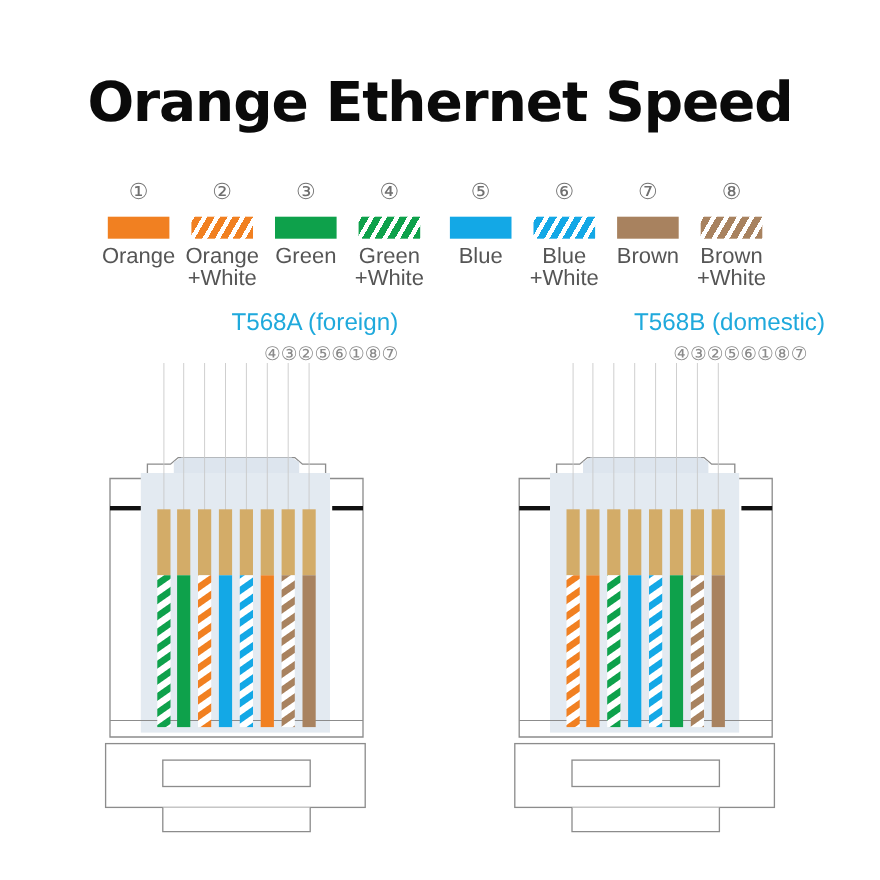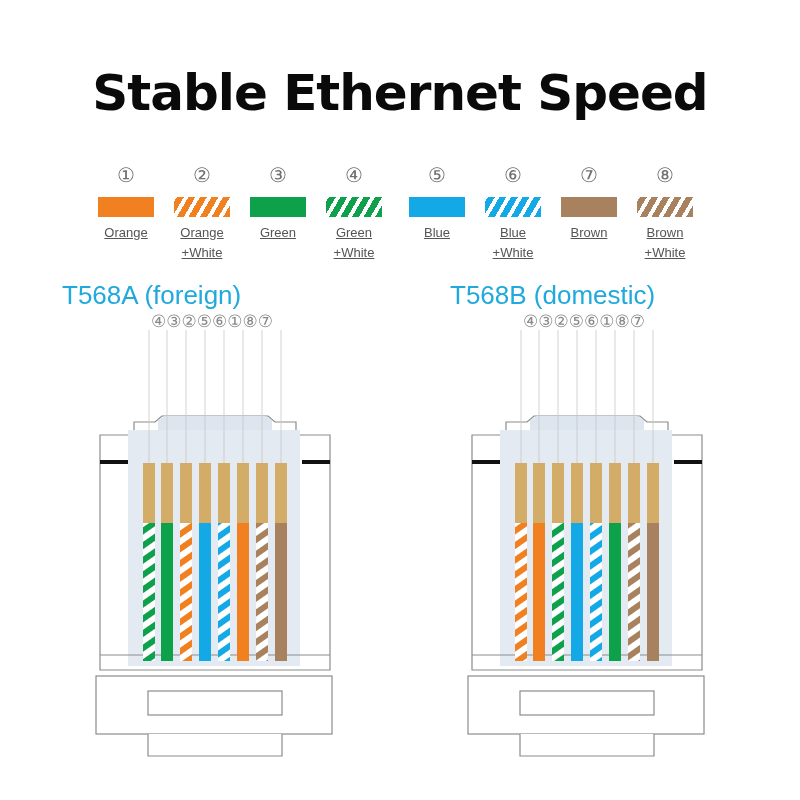--- a/index.html
+++ b/index.html
@@ -4,31 +4,31 @@
 <style>
   html, body { margin: 0; padding: 0; background: #ffffff; }
   body { width: 800px; height: 800px; position: relative; overflow: hidden;
          font-family: "Liberation Sans", sans-serif; }
   .title { position: absolute; left: 0; top: 64px; width: 800px; text-align: center;
            font-family: "DejaVu Sans", sans-serif; font-weight: bold; font-size: 50px;
            letter-spacing: -1px; color: #0a0a0a; }
   .legend-item { position: absolute; top: 163px; width: 80px; text-align: center; }
   .legend-num { font-size: 20px; color: #707070; line-height: 24px; height: 26px; }
   .legend-swatch { width: 56px; height: 20px; margin: 8px auto 0 auto; }
-  .legend-label { margin-top: 6px; font-size: 13px; color: #555555; line-height: 20px; white-space: pre-line; text-decoration: underline; }
-  .std-title { position: absolute; top: 280px; width: 300px; text-align: left;
-               font-size: 26px; color: #1fa9dc; }
-  .std-order { position: absolute; top: 311px; width: 300px; text-align: center;
+  .legend-label { margin-top: 6px; font-size: 20px; color: #555555; line-height: 20px; white-space: pre-line; }
+  .std-title { position: absolute; top: 280px; width: 300px; text-align: right;
+               font-size: 22px; color: #1fa9dc; }
+  .std-order { position: absolute; top: 311px; width: 300px; text-align: right;
                font-size: 17px; color: #8a8a8a; letter-spacing: 0px; }
   .plug { position: absolute; top: 330px; width: 250px; height: 440px; }
 </style>
 </head>
 <body>
 
-<div class="title">Stable Ethernet Speed</div>
+<div class="title">Orange Ethernet Speed</div>
 
 <div id="legend">
     <div class="legend-item" style="left: 86px;">
       <div class="legend-num">①</div>
       <div class="legend-swatch" style="background: rgb(241, 128, 33);"></div>
       <div class="legend-label">Orange</div>
     </div>
     <div class="legend-item" style="left: 162px;">
       <div class="legend-num">②</div>
       <div class="legend-swatch" style="background: repeating-linear-gradient(-60deg, rgb(241, 128, 33) 0px, rgb(241, 128, 33) 6px, rgb(255, 255, 255) 6px, rgb(255, 255, 255) 10px);"></div>

